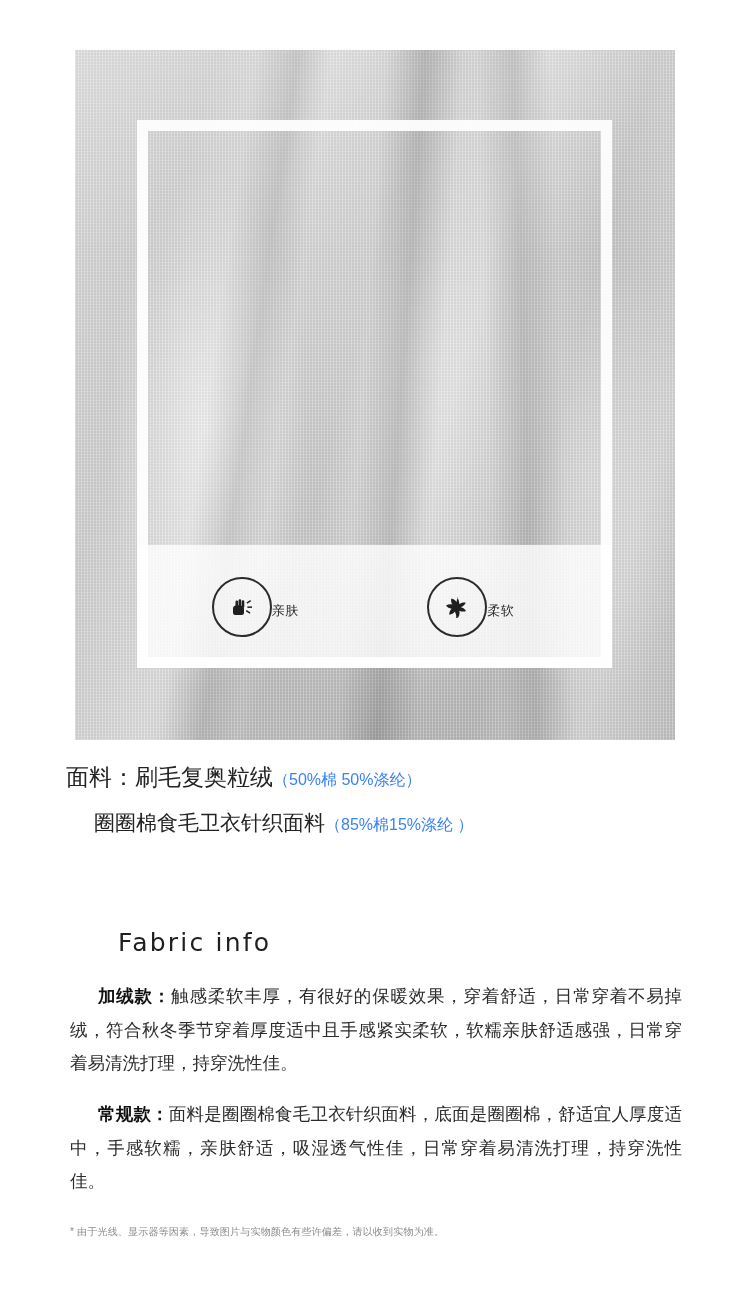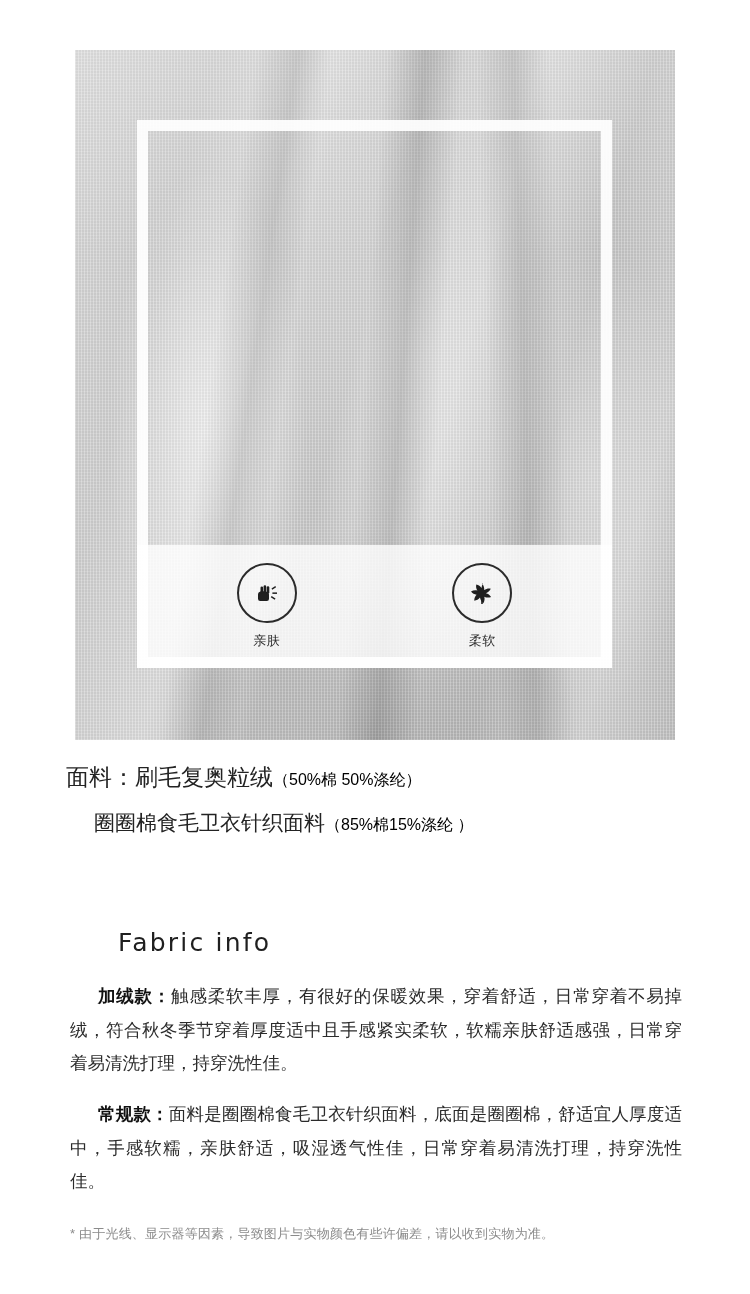--- a/index.html
+++ b/index.html
@@ -77,21 +77,21 @@
     height: 123px;
     background: rgba(255,255,255,0.80);
     display: flex;
     align-items: center;
     justify-content: space-around;
     box-sizing: border-box;
     padding: 0 22px;
   }
   .feature {
     display: flex;
-    flex-direction: column;
+    flex-direction: row;
     align-items: center;
     width: 110px;
   }
   .feature .circle {
     width: 56px;
     height: 56px;
     border: 2px solid #2b2b2b;
     border-radius: 50%;
     display: flex;
     align-items: center;
@@ -123,21 +123,21 @@
   .compo .line2 {
     padding-left: 94px;
     margin-top: 12px;
     font-size: 21px;
     line-height: 1.5;
     color: #232323;
     white-space: nowrap;
   }
   .small {
     font-size: 16px;
-    color: #000000;
+    color: #3b82f6;
   }
 
   
   .fi-head {
     position: absolute;
     left: 70px;
     top: 928px;
     font-size: 25px;
     letter-spacing: 2.2px;
     color: #1f1f1f;
@@ -156,21 +156,21 @@
     text-align: justify;
   }
   .para b { font-weight: bold; color: #111; margin-left: 28px; }
   .para.p1 { top: 980px; }
   .para.p2 { top: 1098px; }
 
   .note {
     position: absolute;
     left: 70px;
     top: 1225px;
-    font-size: 13px;
+    font-size: 10px;
     color: #8b8b8b;
     letter-spacing: .2px;
   }
 </style>
 </head>
 <body>
 
 <div class="hero">
   <div class="fabric"></div>
   <div class="folds"></div>

